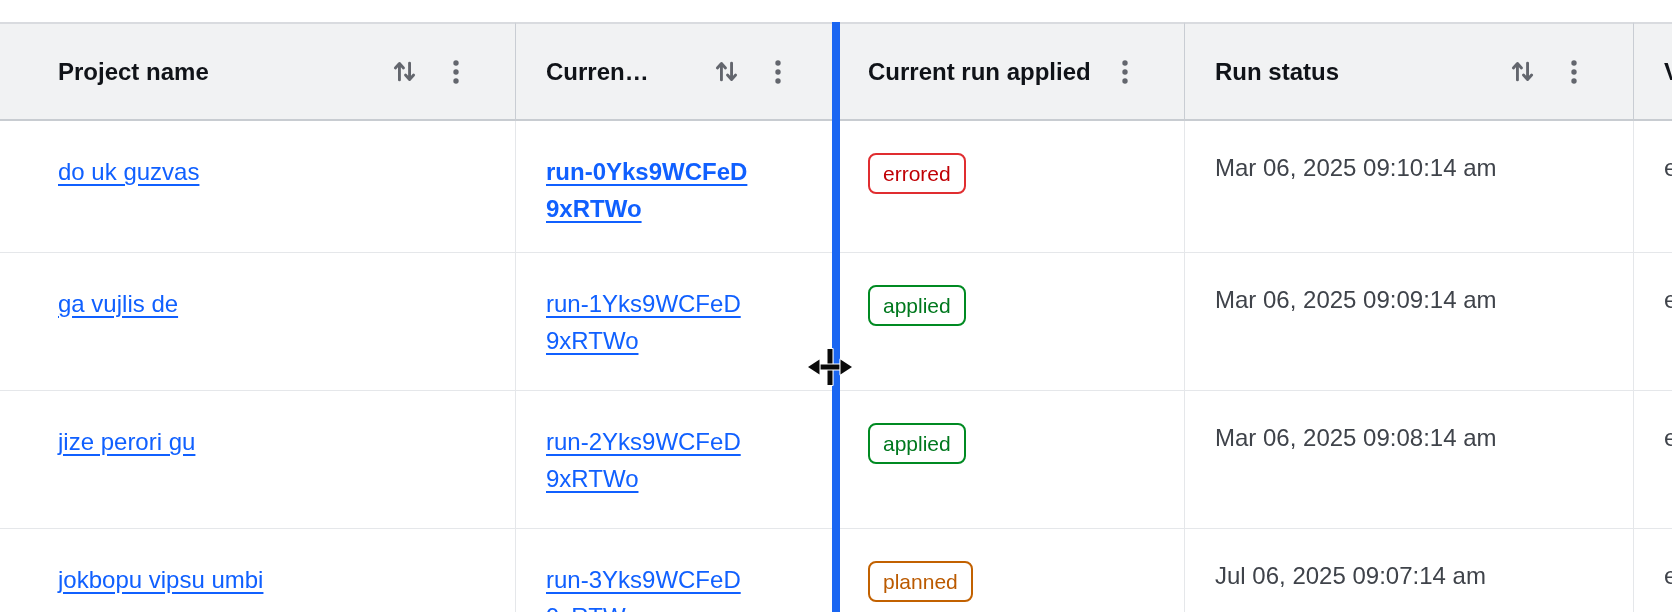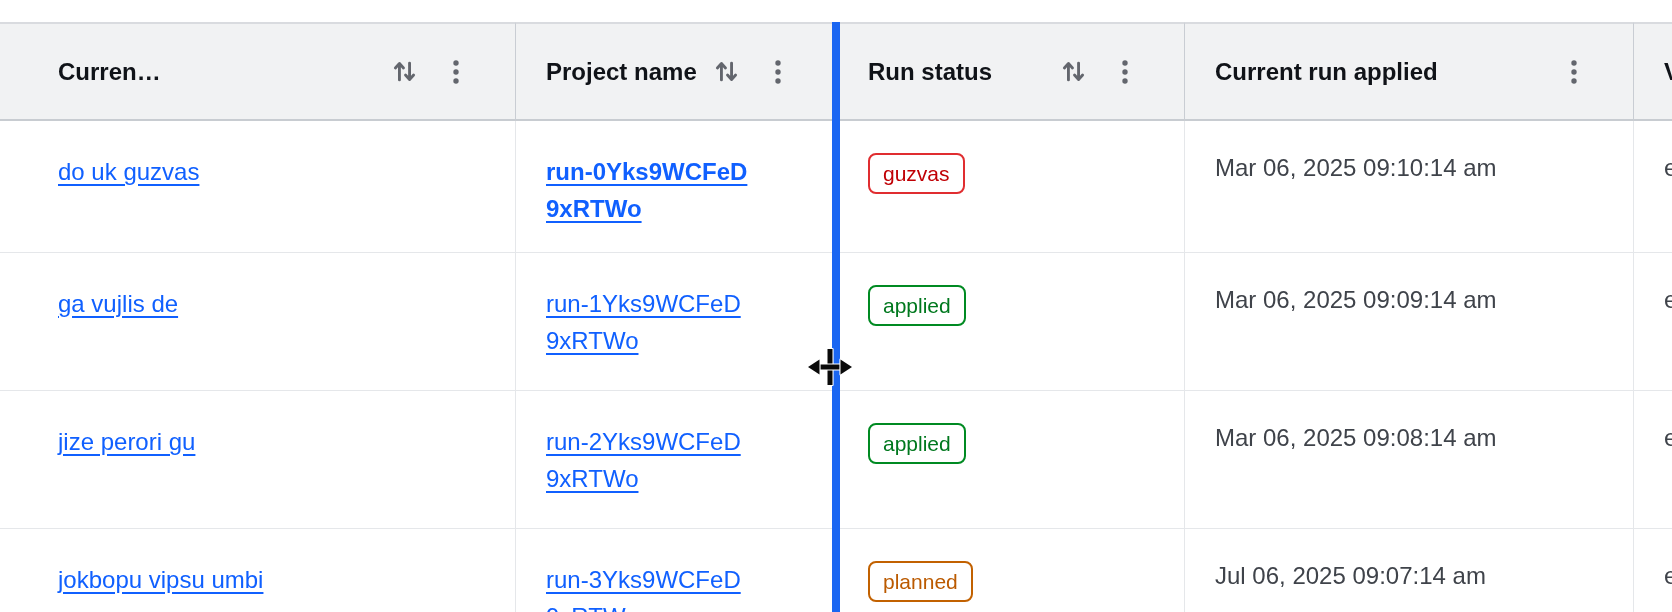--- a/index.html
+++ b/index.html
@@ -56,102 +56,102 @@
 </style>
 </head>
 <body>
 
 <div class="viewport">
   <div class="grid">
 
     <div class="th"></div>
 
     <div class="th">
-      <span class="th-label">Curren…</span>
+      <span class="th-label">Project name</span>
       <span class="th-icons">
         <button class="icon-btn">
           <svg width="27" height="27" viewBox="0 0 16 16" fill="none" stroke="#63666d" stroke-width="1.7" stroke-linecap="round" stroke-linejoin="round">
             <path d="M5 13 V3.4 M2.6 5.9 L5 3.2 L7.4 5.9"></path>
             <path d="M11 3 V12.6 M8.6 10.1 L11 12.8 L13.4 10.1"></path>
           </svg>
         </button>
         <button class="icon-btn">
           <svg width="8" height="28" viewBox="0 0 8 28" fill="#63666d">
             <circle cx="4" cy="5" r="2.7"></circle>
               <circle cx="4" cy="14" r="2.7"></circle>
               <circle cx="4" cy="23" r="2.7"></circle>
           </svg>
         </button>
       </span>
     </div>
 
     <div class="th">
-      <span class="th-label">Project name</span>
+      <span class="th-label">Curren…</span>
       <span class="th-icons">
         <button class="icon-btn">
           <svg width="27" height="27" viewBox="0 0 16 16" fill="none" stroke="#63666d" stroke-width="1.7" stroke-linecap="round" stroke-linejoin="round">
             <path d="M5 13 V3.4 M2.6 5.9 L5 3.2 L7.4 5.9"></path>
             <path d="M11 3 V12.6 M8.6 10.1 L11 12.8 L13.4 10.1"></path>
           </svg>
         </button>
         <button class="icon-btn">
           <svg width="8" height="28" viewBox="0 0 8 28" fill="#63666d">
             <circle cx="4" cy="5" r="2.7"></circle>
               <circle cx="4" cy="14" r="2.7"></circle>
               <circle cx="4" cy="23" r="2.7"></circle>
           </svg>
         </button>
       </span>
     </div>
 
     <div class="th">
+      <span class="th-label">Current run applied</span>
+      <span class="th-icons">
+        <button class="icon-btn">
+          <svg width="8" height="28" viewBox="0 0 8 28" fill="#63666d">
+            <circle cx="4" cy="5" r="2.7"></circle>
+              <circle cx="4" cy="14" r="2.7"></circle>
+              <circle cx="4" cy="23" r="2.7"></circle>
+          </svg>
+        </button>
+      </span>
+    </div>
+
+    <div class="th">
       <span class="th-label">Run status</span>
       <span class="th-icons">
         <button class="icon-btn">
           <svg width="27" height="27" viewBox="0 0 16 16" fill="none" stroke="#63666d" stroke-width="1.7" stroke-linecap="round" stroke-linejoin="round">
             <path d="M5 13 V3.4 M2.6 5.9 L5 3.2 L7.4 5.9"></path>
             <path d="M11 3 V12.6 M8.6 10.1 L11 12.8 L13.4 10.1"></path>
           </svg>
         </button>
         <button class="icon-btn">
           <svg width="8" height="28" viewBox="0 0 8 28" fill="#63666d">
             <circle cx="4" cy="5" r="2.7"></circle>
               <circle cx="4" cy="14" r="2.7"></circle>
               <circle cx="4" cy="23" r="2.7"></circle>
           </svg>
         </button>
       </span>
     </div>
 
     <div class="th">
-      <span class="th-label">Current run applied</span>
-      <span class="th-icons">
-        <button class="icon-btn">
-          <svg width="8" height="28" viewBox="0 0 8 28" fill="#63666d">
-            <circle cx="4" cy="5" r="2.7"></circle>
-              <circle cx="4" cy="14" r="2.7"></circle>
-              <circle cx="4" cy="23" r="2.7"></circle>
-          </svg>
-        </button>
-      </span>
-    </div>
-
-    <div class="th">
       <span class="th-label">V</span>
     </div>
 
     <div class="td"></div>
     <div class="td">
       <a class="cell-link" href="#" style="color: rgb(16, 96, 255);">do uk guzvas</a>
     </div>
     <div class="td">
       <a class="cell-link" href="#" style="color: rgb(16, 96, 255); font-weight: bold;"><span>run-0Yks9WCFeD</span><br><span>9xRTWo</span></a>
     </div>
     <div class="td">
-      <span class="badge" style="color: rgb(192, 0, 5); border-color: rgb(224, 45, 48);">guzvas</span>
+      <span class="badge" style="color: rgb(192, 0, 5); border-color: rgb(224, 45, 48);">errored</span>
     </div>
     <div class="td">
       <span class="time">Mar 06, 2025 09:10:14 am</span>
     </div>
     <div class="td no-r">
       <span class="plain">e</span>
     </div>
 
     <div class="td"></div>
     <div class="td">

